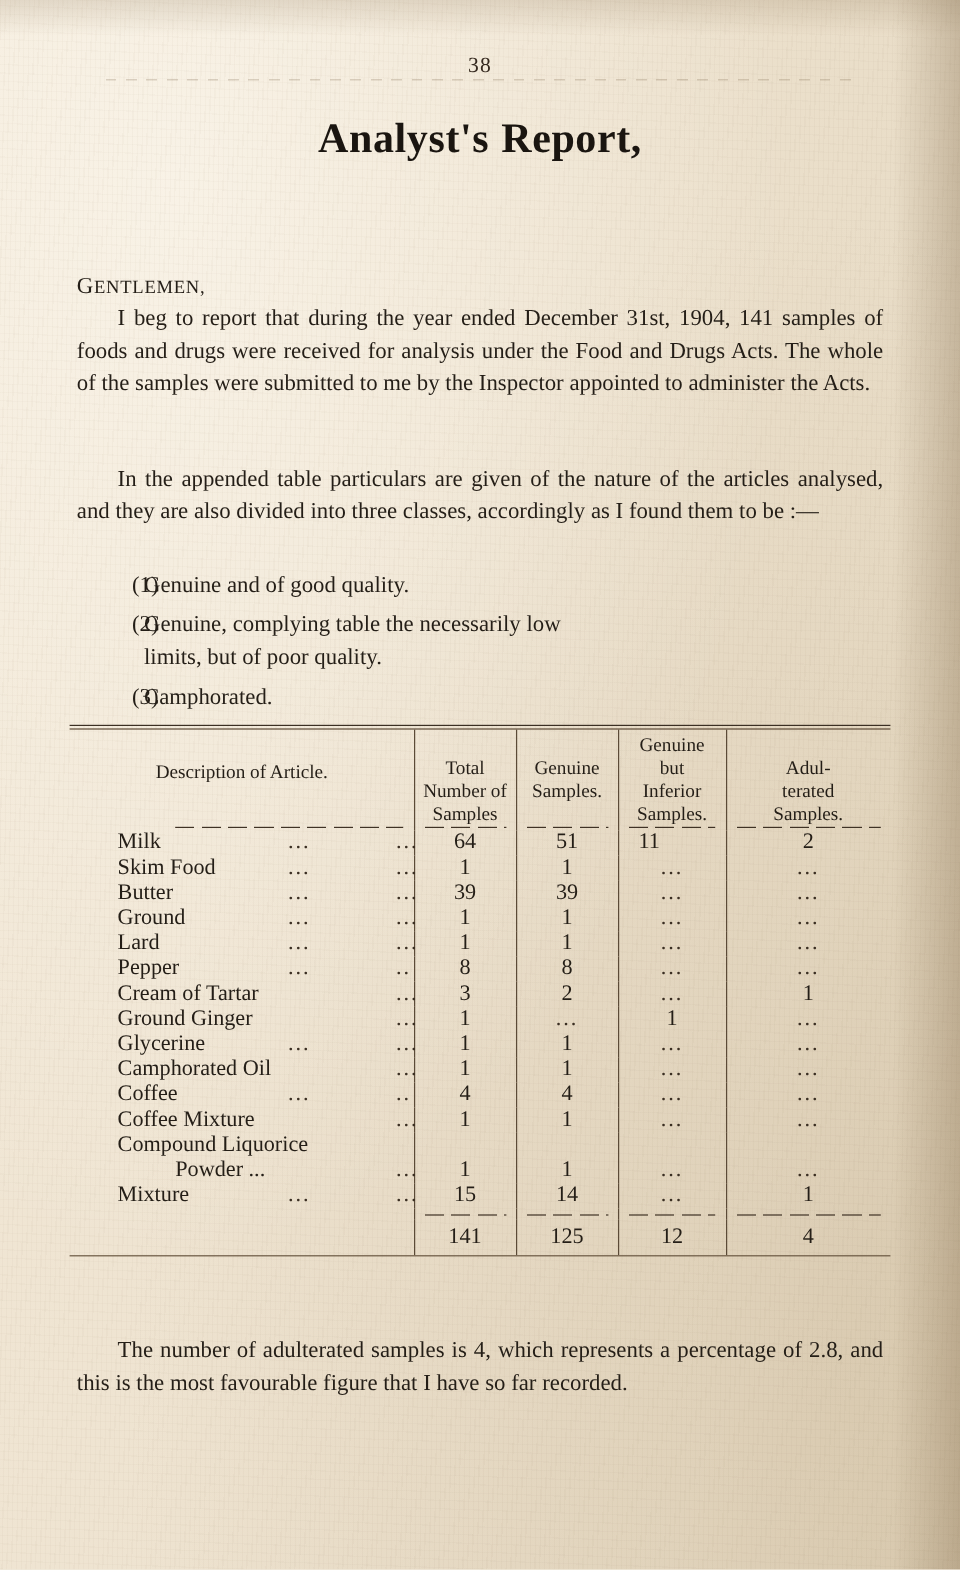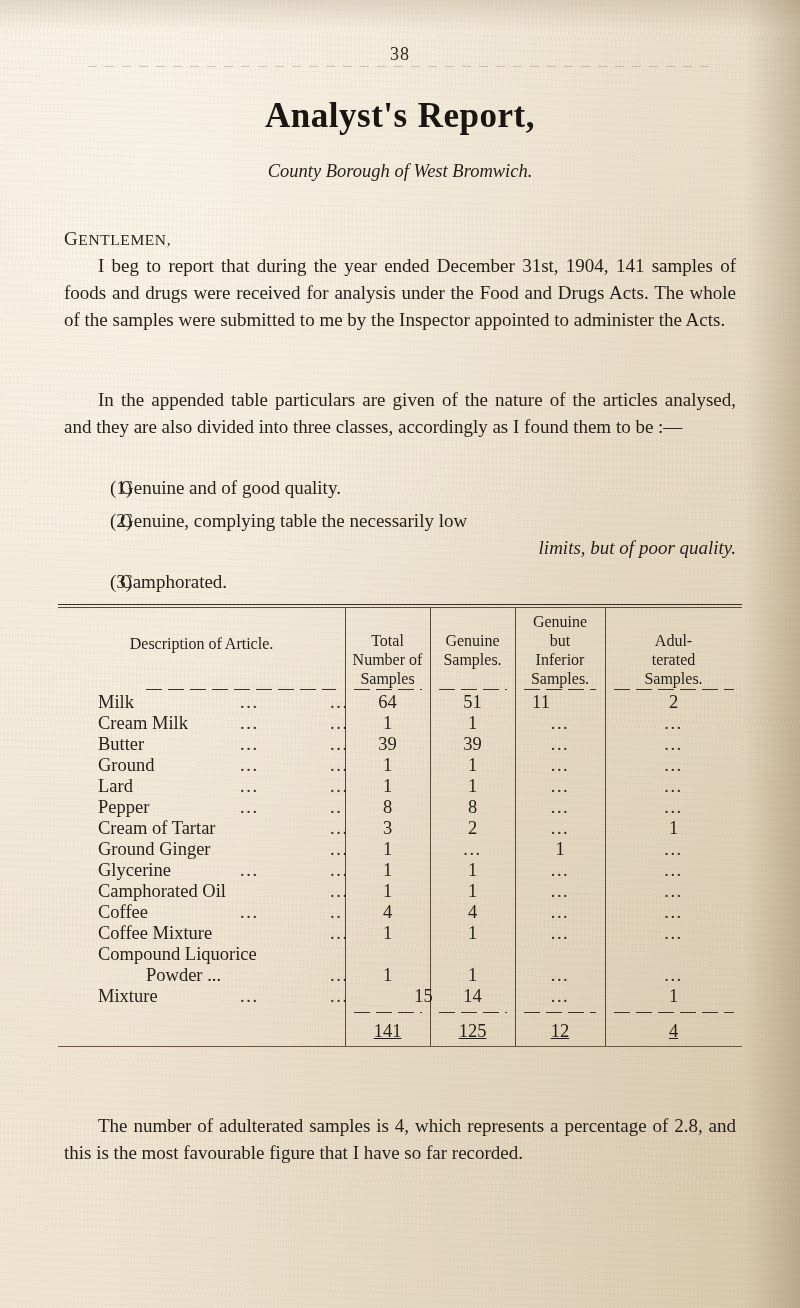--- a/index.html
+++ b/index.html
@@ -97,21 +97,21 @@
   .numlist{position:absolute;top:474px;left:64px;width:672px;}
   .numitem{
     display:flex;
     font-size:19px;
     line-height:27.2px;
     margin-bottom:6px;
     color:#241e17;
   }
   .numitem .num{width:56px;flex:0 0 56px;text-align:left;padding-left:46px;box-sizing:border-box;}
   .numitem .txt{flex:1;text-align:justify;}
-  .numitem .txt .l2{display:block;text-align:right;font-style:italic;}
+  .numitem .txt .l2{display:block;text-align:left;}
 
   
   .tbl{
     position:absolute;
     top:604px;left:58px;width:684px;
   }
   .rule-double{
     height:4px;width:100%;
     border-top:1.6px solid #3b2f23;
     border-bottom:1px solid #5d4b38;
@@ -159,21 +159,21 @@
   .row .c{position:absolute;top:0;text-align:center;}
   .row .dot3{letter-spacing:1.6px;color:#3a2e22;}
 
   .tot{
     position:relative;
     height:30px;
     font-size:18.5px;
     line-height:30px;
     color:#241e17;
   }
-  .tot .c{position:absolute;top:0;text-align:center;text-decoration:underline;}
+  .tot .c{position:absolute;top:0;text-align:center;}
 
   .closerule{
     position:absolute;
     left:0;width:684px;height:1px;
     background:#6a5742;
   }
 </style>
 </head>
 <body>
 
@@ -185,21 +185,20 @@
   <div class="folio-wrap">
     <div class="folio-rule"></div>
     <span class="folio">38</span>
   </div>
 
   <div class="title">
     <span>Analyst's</span><span class="gap"></span><span>Report,</span>
   </div>
 
   <div class="addressee">
-    <div>County Borough of West Bromwich.</div>
   </div>
 
   <div class="salutation"><span class="cap">G</span><span>ENTLEMEN,</span></div>
 
   <div class="para p1">I beg to report that during the year ended December 31st, 1904, 141 samples of foods and drugs were received for analysis under the Food and Drugs Acts. The whole of the samples were submitted to me by the Inspector appointed to administer the Acts.</div>
 
   <div class="para p2">In the appended table particulars are given of the nature of the articles analysed, and they are also divided into three classes, accordingly as I found them to be :—</div>
 
   <div class="numlist">
     <div class="numitem">
@@ -272,21 +271,21 @@
           <div class="c" style="left: 287px; width: 85px;">64</div>
           <div class="c" style="left: 372px; width: 85px;">51</div>
           <div class="c" style="left: 438px; width: 90px;">11</div>
           <div class="c" style="left: 547px; width: 137px;">2</div>
         </div>
         <div class="row">
           <div class="vline" style="left: 287px; height: 21px;"></div>
           <div class="vline" style="left: 372px; height: 21px;"></div>
           <div class="vline" style="left: 457px; height: 21px;"></div>
           <div class="vline" style="left: 547px; height: 21px;"></div>
-          <span class="label">Cream Milk</span>
+          <span class="label">Skim Food</span>
           <span class="dotsA">...</span>
           <span class="dotsB">...</span>
           <div class="c" style="left: 287px; width: 85px;">1</div>
           <div class="c" style="left: 372px; width: 85px;">1</div>
           <div class="c dot3" style="left: 457px; width: 90px;">...</div>
           <div class="c dot3" style="left: 547px; width: 137px;">...</div>
         </div>
         <div class="row">
           <div class="vline" style="left: 287px; height: 21px;"></div>
           <div class="vline" style="left: 372px; height: 21px;"></div>
@@ -437,21 +436,21 @@
           <div class="c dot3" style="left: 547px; width: 137px;">...</div>
         </div>
         <div class="row">
           <div class="vline" style="left: 287px; height: 21px;"></div>
           <div class="vline" style="left: 372px; height: 21px;"></div>
           <div class="vline" style="left: 457px; height: 21px;"></div>
           <div class="vline" style="left: 547px; height: 21px;"></div>
           <span class="label">Mixture</span>
           <span class="dotsA">...</span>
           <span class="dotsB">...</span>
-          <div class="c" style="left: 287px; width: 85px; padding-left: 36px;">15</div>
+          <div class="c" style="left: 287px; width: 85px;">15</div>
           <div class="c" style="left: 372px; width: 85px;">14</div>
           <div class="c dot3" style="left: 457px; width: 90px;">...</div>
           <div class="c" style="left: 547px; width: 137px;">1</div>
         </div>
         <div style="position: relative; height: 9px;">
           <div class="dashrule" style="left: 296px; width: 68px; top: 5px;"></div>
           <div class="dashrule" style="left: 381px; width: 68px; top: 5px;"></div>
           <div class="dashrule" style="left: 466px; width: 72px; top: 5px;"></div>
           <div class="dashrule" style="left: 556px; width: 120px; top: 5px;"></div>
           <div class="vline" style="left: 287px; height: 9px;"></div>

